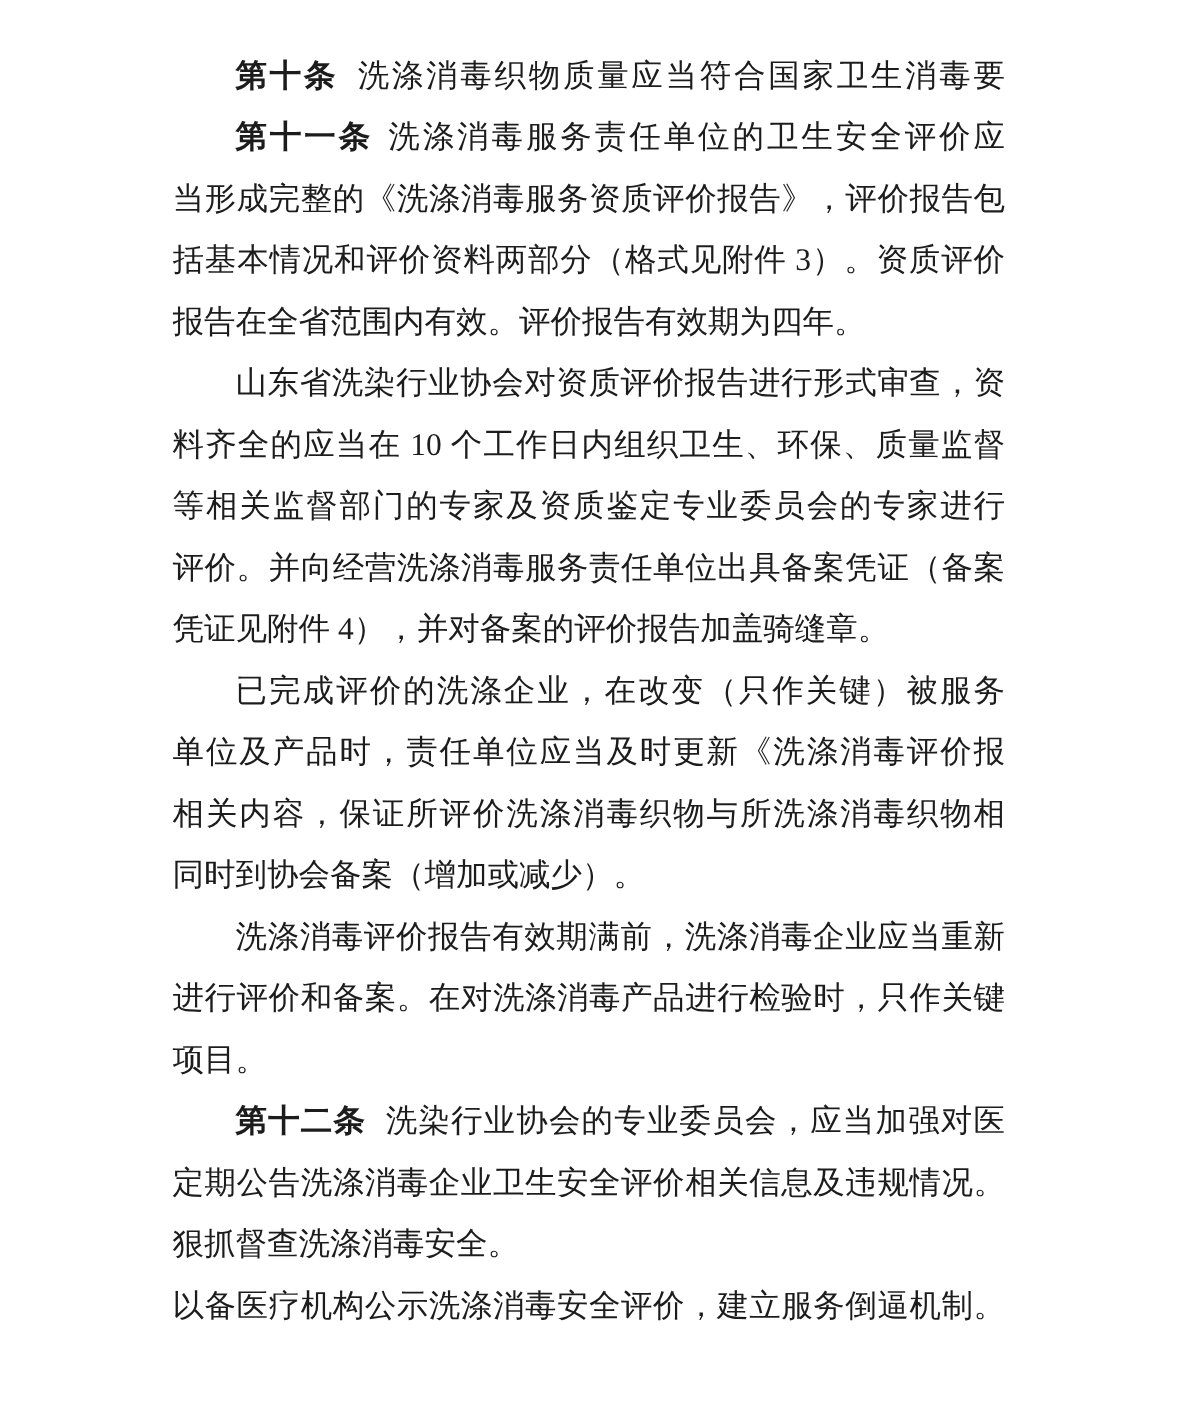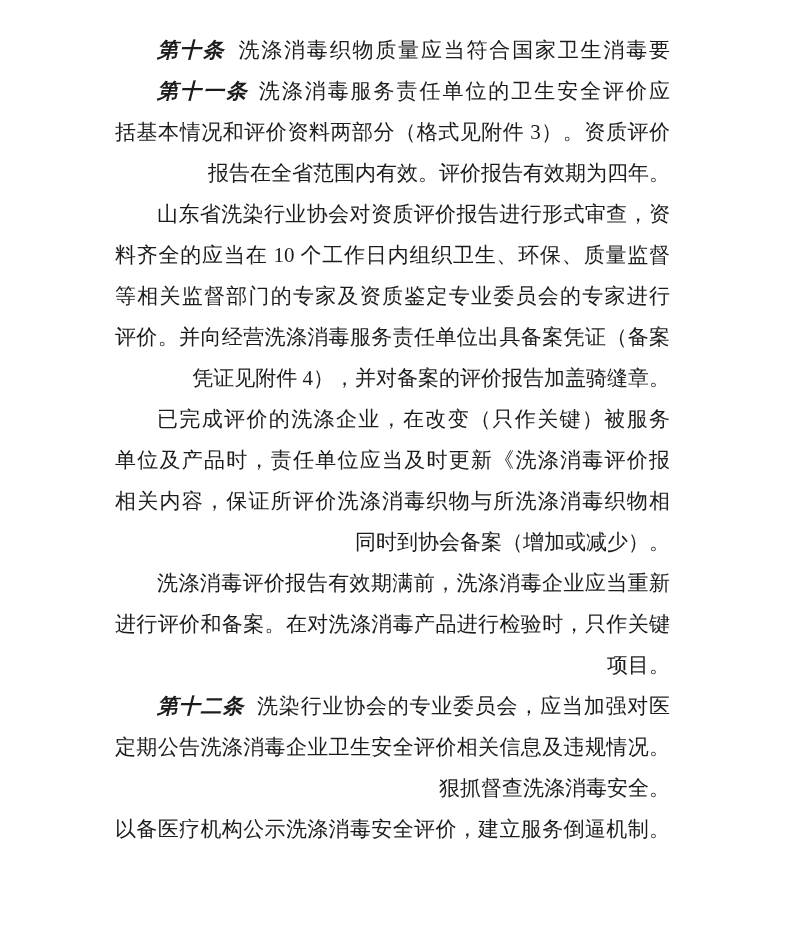--- a/index.html
+++ b/index.html
@@ -19,49 +19,51 @@
     padding: 30px 115px 0 115px;
     background: #ffffff;
     font-family: "Liberation Serif", "DejaVu Serif", serif;
     font-size: 21px;
     color: #1c1c1c;
   }
   .line {
     height: 41px;
     line-height: 41px;
     overflow: hidden;
-    text-align: right;
+    text-align: left;
   }
   .fill {
     text-align: justify;
     text-align-last: justify;
   }
   .indent {
     padding-left: 42px;
   }
   .head {
     font-weight: bold;
-    font-style: italic;
   }
   .g1 { margin-right: 13px; }
   .g2 { margin-right: 10px; }
 </style>
 </head>
 <body>
 
 <div class="page">
 
   <div class="line indent fill">
     <span class="head g1">第十条</span><span>洗涤消毒织物质量应当符合国家卫生消毒要求。</span>
   </div>
 
   <div class="line indent fill">
     <span class="head g2">第十一条</span><span>洗涤消毒服务责任单位的卫生安全评价应</span>
   </div>
 
+  <div class="line fill">
+    <span>当形成完整的《洗涤消毒服务资质评价报告》，评价报告包</span>
+  </div>
 
   <div class="line fill">
     <span>括基本情况和评价资料两部分（格式见附件 3）。资质评价</span>
   </div>
 
   <div class="line">
     <span>报告在全省范围内有效。评价报告有效期为四年。</span>
   </div>
 
   <div class="line indent fill">

